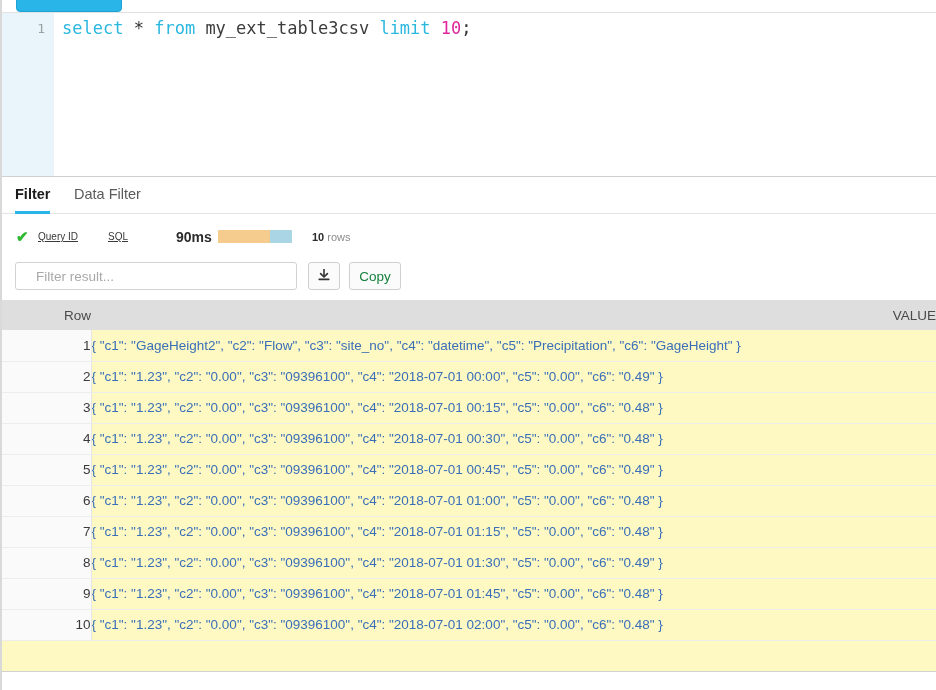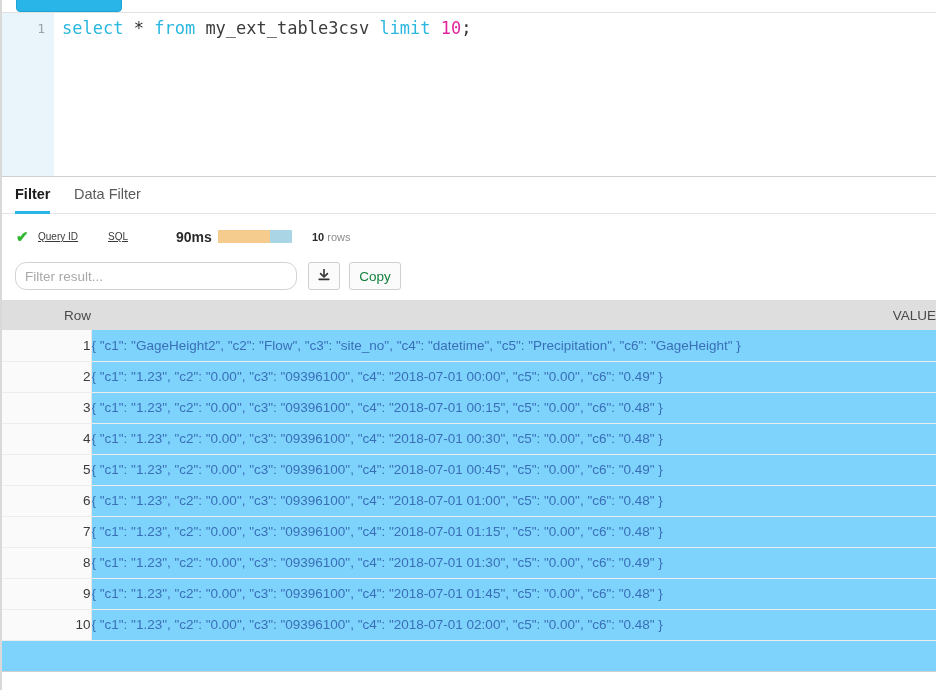--- a/index.html
+++ b/index.html
@@ -204,23 +204,23 @@
     height: 30px;
   }
   .filter-input {
     position: absolute;
     left: 13px;
     top: 0;
     width: 282px;
     height: 28px;
     box-sizing: border-box;
     border: 1px solid #d2d2d2;
-    border-radius: 11px;
-    background: #ffffff;
-    padding: 0 9px;
+    border-radius: 3px;
+    background: #ffffff;
+    padding: 0 20px;
     font-size: 13.5px;
     font-family: "Liberation Sans", sans-serif;
     color: #333333;
     outline: none;
   }
   .filter-input::placeholder { color: #a8a8a8; }
   .btn {
     position: absolute;
     top: 0;
     height: 28px;
@@ -248,21 +248,21 @@
 
   
   .table-wrap {
     position: absolute;
     left: 0;
     top: 300px;
     width: 934px;
     height: 372px;
     border-bottom: 1px solid #d0d0d0;
     box-sizing: border-box;
-    background: #7dd3fc;
+    background: #fef9c3;
     overflow: hidden;
   }
   table.results {
     width: 934px;
     border-collapse: collapse;
     table-layout: fixed;
   }
   table.results th {
     background: #dedede;
     height: 30px;

